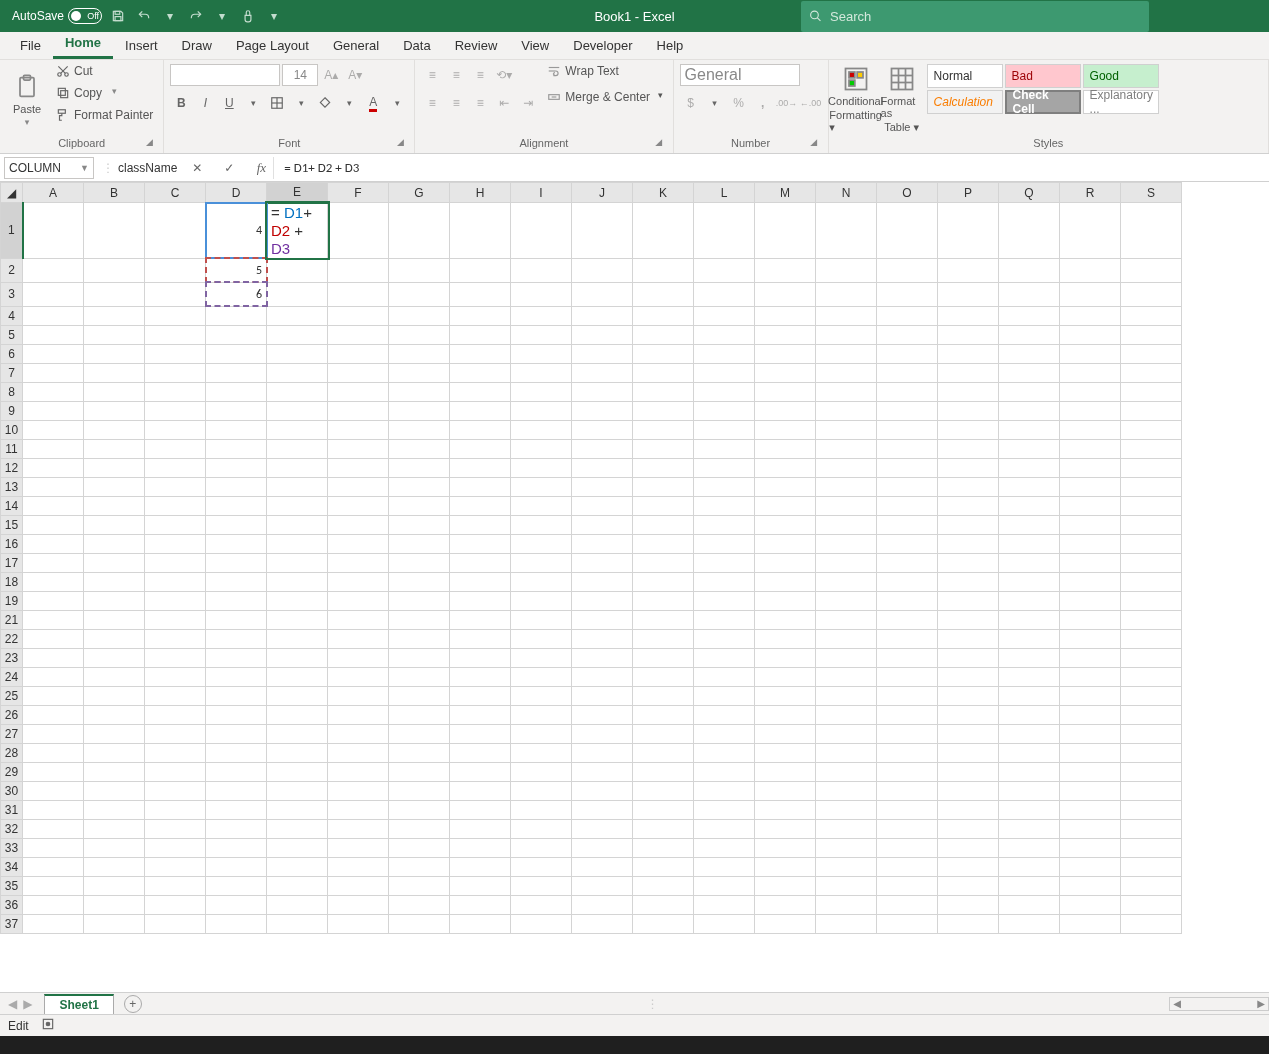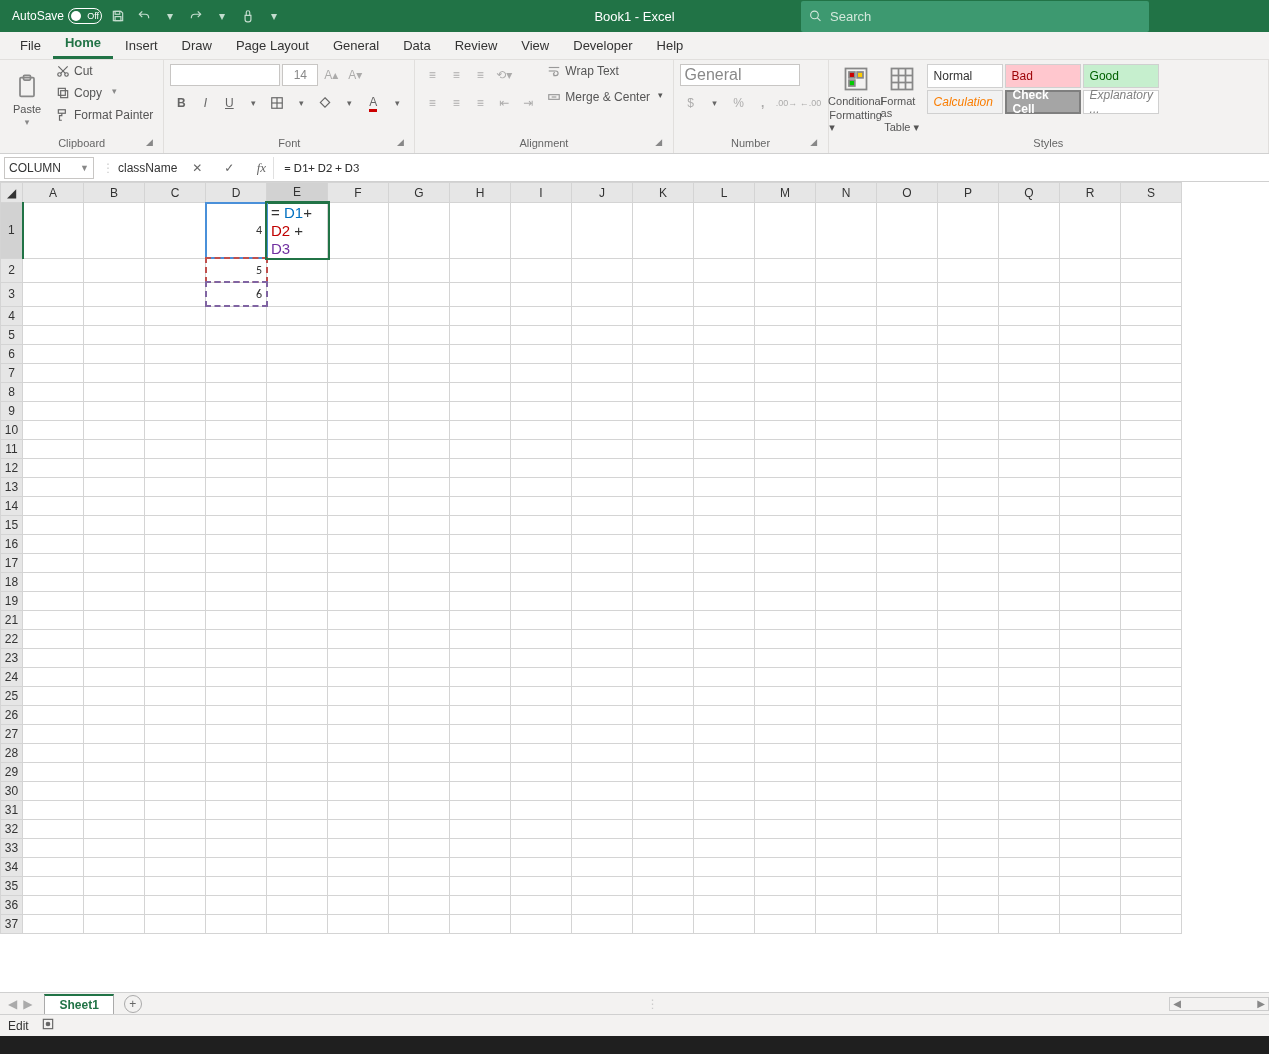--- a/index.html
+++ b/index.html
@@ -40,21 +40,21 @@
 .icon-btn.disabled { opacity: 0.5; }
 .font-name { width: 110px; height: 22px; border: 1px solid #c8c6c4; background: #fff; font-size: 12px; padding: 0 4px; }
 .font-size { width: 36px; height: 22px; border: 1px solid #c8c6c4; background: #fff; font-size: 12px; padding: 0 2px; text-align: center; color: #888; }
 .numfmt { width: 120px; height: 22px; border: 1px solid #c8c6c4; background: #fff; font-size: 16px; padding: 0 4px; color: #888; }
 .style-cell { width: 76px; height: 24px; border: 1px solid #d0d0d0; font-size: 12px; display: flex; align-items: center; padding: 0 6px; }
 .style-normal { background: #fff; }
 .style-bad { background: #ffc7ce; color: #9c0006; }
 .style-good { background: #c6efce; color: #006100; }
 .style-calc { background: #f2f2f2; color: #fa7d00; font-style: italic; }
 .style-check { background: #a5a5a5; color: #fff; font-weight: 600; border: 2px solid #7f7f7f; }
-.style-explan { background: #fff; color: #7f7f7f; font-style: italic; }
+.style-explan { background: #fff; color: #7f7f7f; }
 
 
 .fbar { height: 28px; display: flex; align-items: center; border-bottom: 1px solid #d0d0d0; background: #fff; }
 .namebox { width: 90px; height: 22px; border: 1px solid #c8c6c4; margin: 0 4px; font-size: 12px; padding: 0 4px; display: flex; align-items: center; justify-content: space-between; }
 .namebox .dd { color: #888; font-size: 9px; }
 .fbar-btns { display: flex; gap: 8px; border-right: 1px solid #e0e0e0; height: 22px; margin-right: 4px; align-items: center; }
 .fbar-btn { width: 24px; height: 22px; display: flex; align-items: center; justify-content: center; color: #666; cursor: pointer; }
 .fx-label { font-style: italic; font-family: "Times New Roman", serif; font-size: 13px; }
 .formula-input { flex: 1; font-size: 13px; padding: 0 6px; font-family: "Calibri", sans-serif; }
 

